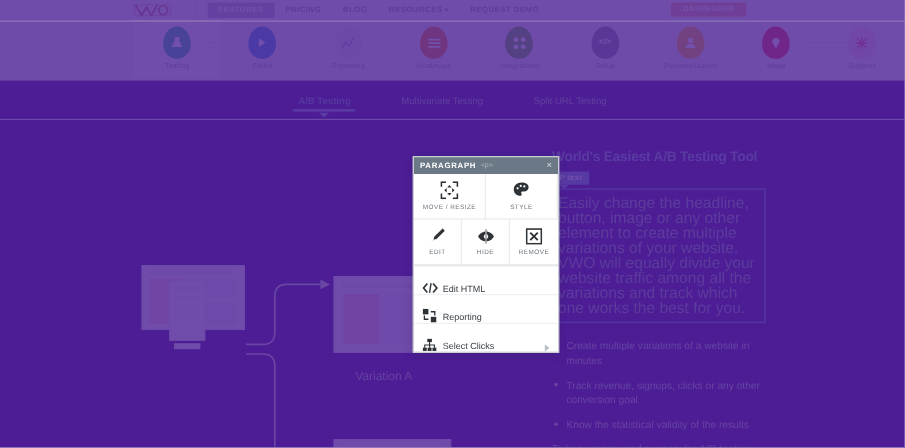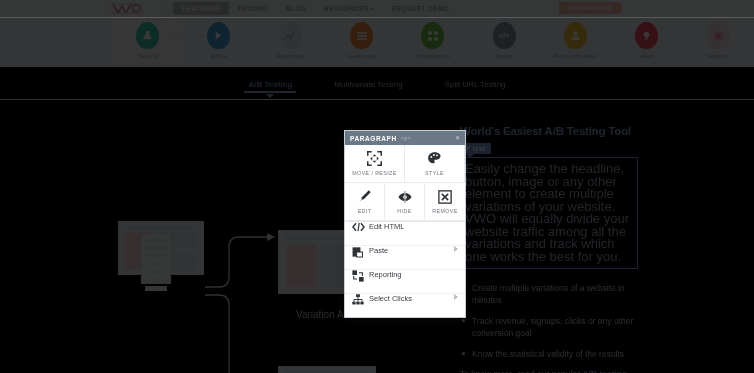--- a/index.html
+++ b/index.html
@@ -2,21 +2,21 @@
 <html><head>
 <meta charset="utf-8">
 <style>
   html,body{margin:0;padding:0;}
   body{
     width:754px;height:373px;overflow:hidden;
     font-family:"Liberation Sans",sans-serif;
     background:#e9edf1;
     position:relative;
   }
-  #stage{position:relative;width:754px;height:373px;overflow:hidden;background:#000000;}
+  #stage{position:relative;width:754px;height:373px;overflow:hidden;background:#4c1d95;}
 
   
   .faded{opacity:.22;}
 
   
   .topnav{
     position:absolute;left:0;top:0;width:754px;height:17px;
     background:#f2f4f6;border-bottom:1px solid #e2e6ea;
     display:flex;align-items:center;
   }
@@ -167,21 +167,21 @@
     width:60px;height:38px;box-sizing:border-box;
     display:flex;flex-direction:column;align-items:center;justify-content:center;
     border-right:1px solid #e9ecef;border-bottom:1px solid #e9ecef;
   }
   .gcell.third{width:40px;}
   .gcell:last-child{border-right:none;}
   .gicon{height:15px;display:flex;align-items:center;justify-content:center;color:#2d3237;}
   .glabel{font-size:5.3px;color:#6d757d;letter-spacing:.4px;margin-top:4px;white-space:nowrap;}
 
   .mitem{
-    display:flex;align-items:flex-start;height:23px;padding:0 7px;border-bottom:1px solid #eef0f2;
+    display:flex;align-items:flex-end;height:23px;padding:0 7px;border-bottom:1px solid #eef0f2;
     position:relative;
   }
   .mitem:last-child{border-bottom:none;}
   .mitem .mi{width:15px;display:flex;align-items:center;color:#2d3237;}
   .mitem .ml{font-size:7.5px;color:#3a4046;margin-left:2px;white-space:nowrap;}
   .mitem .mchev{
     margin-left:auto;width:0;height:0;
     border-top:3px solid transparent;border-bottom:3px solid transparent;border-left:4px solid #b9bfc6;
   }
   .mitem.highlight{
@@ -479,30 +479,20 @@
       <span class="mi">
         <svg width="13" height="10" viewBox="0 0 14 10">
           <path d="M4.4 1L1 5l3.4 4M9.6 1L13 5l-3.4 4" fill="none" stroke="#2d3237" stroke-width="1.5"></path>
           <path d="M6.4 9.4L7.8.6" stroke="#2d3237" stroke-width="1.2"></path>
         </svg>
       </span>
       <span class="ml">Edit HTML</span>
     </div>
 
 
-    <div class="mitem">
-      <span class="mi">
-        <svg width="11" height="12" viewBox="0 0 12 13">
-          <rect x="0.6" y="1.4" width="8.6" height="10.2" fill="#2d3237"></rect>
-          <path d="M5 6.6h6.4v5.4H5z" fill="#fff" stroke="#2d3237" stroke-width="1.1"></path>
-        </svg>
-      </span>
-      <span class="ml">Paste</span>
-      <span class="mchev"></span>
-    </div>
 
     <div class="mitem">
       <span class="mi">
         <svg width="12" height="12" viewBox="0 0 13 13">
           <rect x="0.4" y="0.4" width="5" height="5" fill="#2d3237"></rect>
           <rect x="7.6" y="7.6" width="5" height="5" fill="#2d3237"></rect>
           <path d="M7.6 3h3.6v3.4" fill="none" stroke="#2d3237" stroke-width="1.2"></path>
           <path d="M5.4 9.8H1.8V6.4" fill="none" stroke="#2d3237" stroke-width="1.2"></path>
         </svg>
       </span>

